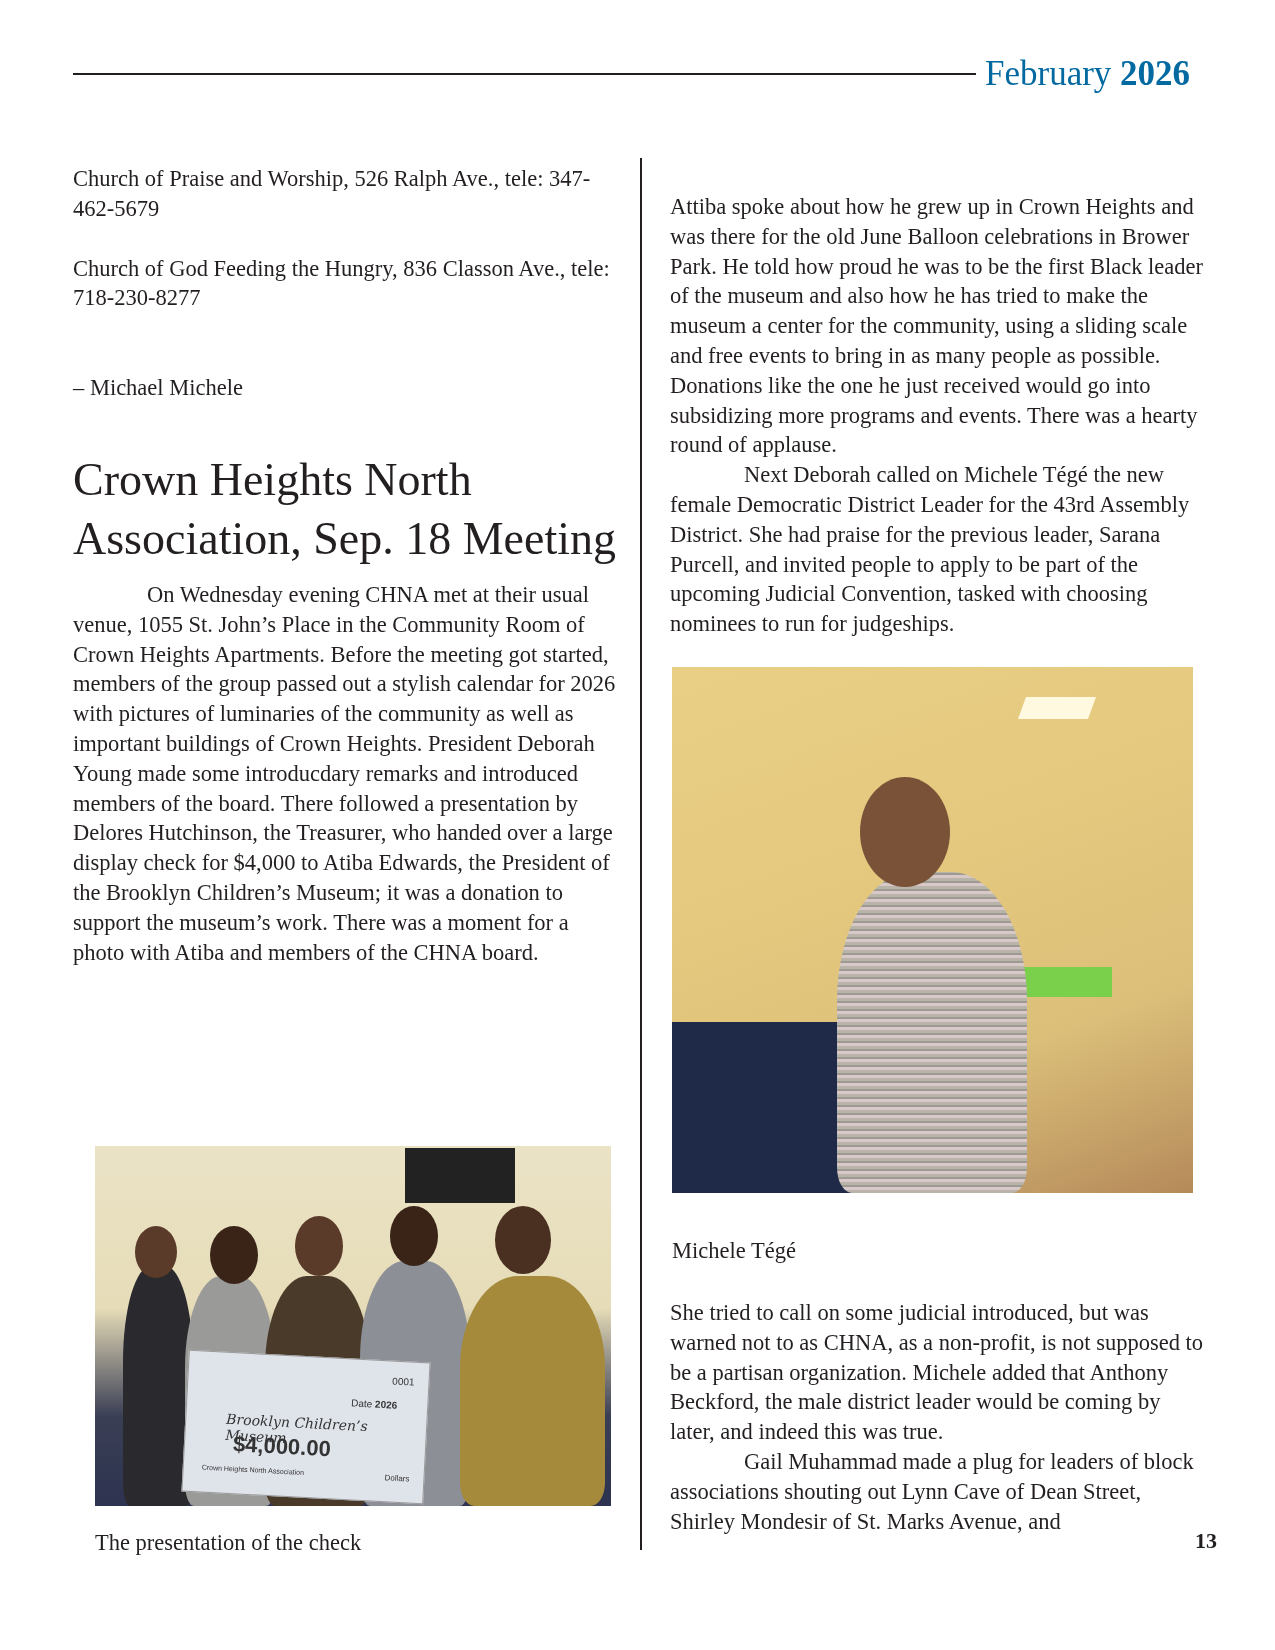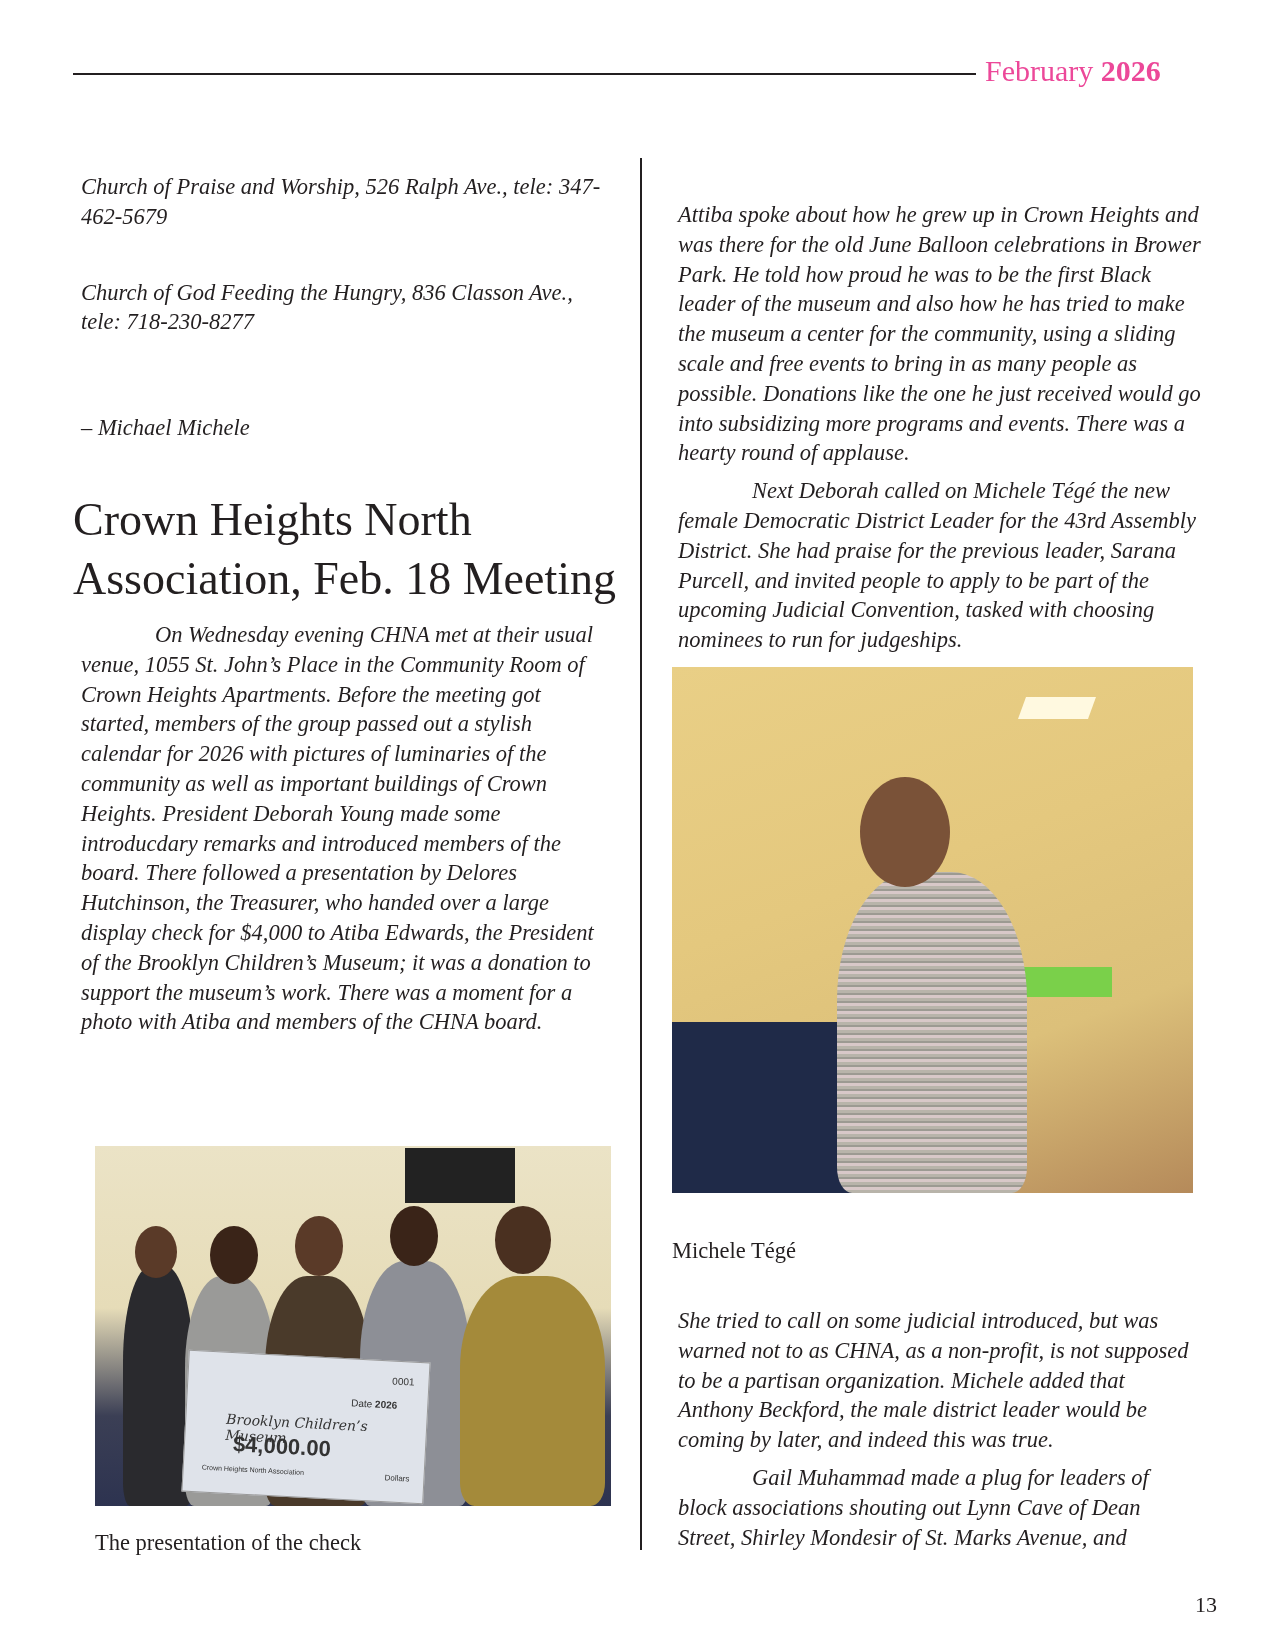--- a/index.html
+++ b/index.html
@@ -1,37 +1,37 @@
 <!DOCTYPE html>
 <html><head>
   <meta charset="utf-8">
   <style>
     html, body { margin: 0; padding: 0; background: #ffffff; }
     body { width: 1275px; height: 1650px; position: relative; overflow: hidden;
       font-family: "Liberation Serif", "DejaVu Serif", serif; color: #231f20; }
     .header-rule { position: absolute; left: 73px; top: 73px; width: 903px; height: 2px; background: #231f20; }
-    .header-date { position: absolute; left: 985px; top: 54px; font-size: 30px; color: #ec4899; white-space: nowrap; }
+    .header-date { position: absolute; left: 985px; top: 54px; font-size: 35px; color: #0369a1; white-space: nowrap; }
     .header-date .yr { font-weight: bold; }
     .col-rule { position: absolute; left: 640px; top: 158px; width: 2px; height: 1392px; background: #231f20; }
     .col { position: absolute; font-size: 22.5px; line-height: 29.8px; }
     .col-left { left: 73px; top: 164px; width: 545px; }
     .col-right { left: 670px; top: 192px; width: 540px; }
-    p { margin: 8px; font-style: italic; }
+    p { margin: 0; }
     .gap { height: 30px; }
     .indent { text-indent: 74px; }
     .title { font-size: 46px; line-height: 59px; margin-top: 47px; margin-bottom: 12px; font-weight: normal; }
     .photo { position: absolute; overflow: hidden; }
     .photo-check { left: 95px; top: 1146px; width: 516px; height: 360px;
       background: linear-gradient(180deg, #ebe3c6 0%, #e6dcb8 45%, #3b3f55 75%, #2d3350 100%); }
     .photo-tege { left: 672px; top: 667px; width: 521px; height: 526px;
       background: linear-gradient(160deg, #e9cf86 0%, #e4c87e 40%, #dcc07a 70%, #b58a5a 100%); }
     .caption { position: absolute; font-size: 22.5px; text-align: left; }
     .cap-check { left: 95px; top: 1530px; width: 440px; }
     .cap-tege { left: 672px; top: 1238px; width: 580px; }
-    .page-num { position: absolute; left: 1195px; top: 1592px; font-size: 22px; }
+    .page-num { position: absolute; left: 1195px; top: 1528px; font-size: 22px; font-weight: bold; }
     
     .person { position: absolute; border-radius: 40% 40% 10% 10%; }
     .head { position: absolute; border-radius: 50%; background: #5a3a28; }
     .check { position: absolute; left: 90px; top: 210px; width: 240px; height: 140px; background: #dfe3ea;
       transform: rotate(3deg); border: 1px solid #999; font-family: "Liberation Sans", sans-serif; color: #333; }
     .check .no { position: absolute; right: 14px; top: 14px; font-size: 10px; }
     .check .date { position: absolute; right: 30px; top: 38px; font-size: 10px; }
     .check .payee { position: absolute; left: 40px; top: 58px; font-size: 14px; font-style: italic; font-family: "DejaVu Serif", serif; }
     .check .amt { position: absolute; left: 48px; top: 78px; font-size: 22px; font-weight: bold; }
     .check .org { position: absolute; left: 18px; top: 112px; font-size: 7px; }
@@ -50,21 +50,21 @@
 
 <div class="col-rule"></div>
 
 <div class="col col-left">
   <p>Church of Praise and Worship, 526 Ralph Ave., tele: 347-462-5679</p>
   <div class="gap"></div>
   <p>Church of God Feeding the Hungry, 836 Classon Ave., tele: 718-230-8277</p>
   <div class="gap"></div>
   <div class="gap"></div>
   <p>– Michael Michele</p>
-  <h1 class="title">Crown Heights North Association, Feb. 18 Meeting</h1>
+  <h1 class="title">Crown Heights North Association, Sep. 18 Meeting</h1>
   <p class="indent">On Wednesday evening CHNA met at their usual venue, 1055 St. John’s Place in the Community Room of Crown Heights Apartments.  Before the meeting got started, members of the group passed out a stylish calendar for 2026 with pictures of luminaries of the community as well as important buildings of Crown Heights. President Deborah Young made some introducdary remarks and introduced members of the board.  There followed a presentation by Delores Hutchinson, the Treasurer, who handed over a large display check for $4,000 to Atiba Edwards, the President of the Brooklyn Children’s Museum; it was a donation to support the museum’s work. There was a moment for a photo with Atiba and members of the CHNA board.</p>
 </div>
 
 <div class="photo photo-check">
   <div class="person" style="left:28px;top:120px;width:70px;height:240px;background:#2a2a2e;"></div>
   <div class="head" style="left:40px;top:80px;width:42px;height:52px;"></div>
   <div class="person" style="left:90px;top:130px;width:90px;height:230px;background:#9a9a98;"></div>
   <div class="head" style="left:115px;top:80px;width:48px;height:58px;background:#3a2418;"></div>
   <div class="person" style="left:170px;top:130px;width:105px;height:230px;background:#4a3a2a;"></div>
   <div class="head" style="left:200px;top:70px;width:48px;height:60px;"></div>

